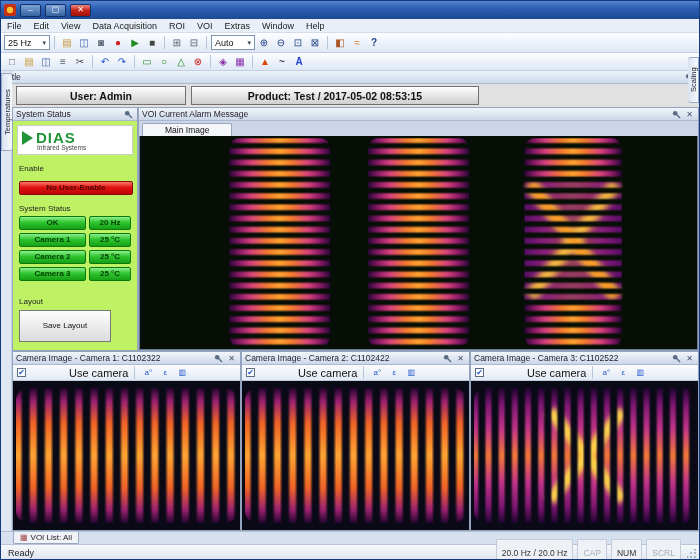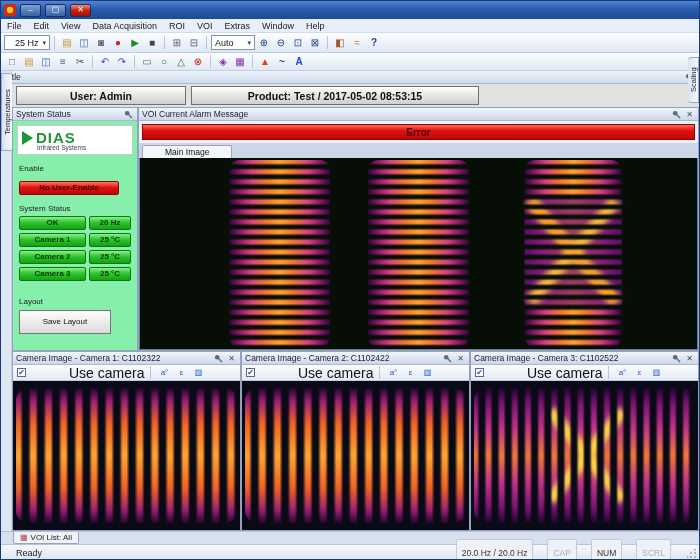--- a/index.html
+++ b/index.html
@@ -34,55 +34,55 @@
   .vtab{position:absolute;font-size:7.5px;color:#223;background:linear-gradient(90deg,#f6f9fd,#d9e2f0);border:1px solid #9aa8c4;display:flex;align-items:center;justify-content:center;writing-mode:vertical-rl;transform:rotate(180deg);padding:3px 0;}
   .vtabL{left:0;top:72px;width:11px;height:78px;border-left:none;border-radius:3px 0 0 3px;}
   .vtabR{right:0;top:56px;width:11px;height:46px;border-right:none;border-radius:0 3px 3px 0;}
   
   .main-row{height:244px;display:flex;margin-left:11px;flex:none;}
   .panel{display:flex;flex-direction:column;border:1px solid #93a3bd;background:#eef1f6;}
   .phead{height:13px;background:linear-gradient(#f2f6fb,#ccd7e8);border-bottom:1px solid #a9b8d0;display:flex;align-items:center;padding:0 3px;font-size:8.5px;color:#223;gap:2px;flex:none;}
   .phead .sp{flex:1;}
   .sys{width:126px;flex:none;}
   .alarm{flex:1;}
-  .pbody{flex:1;background:#86efac;overflow:hidden;}
+  .pbody{flex:1;background:#bef264;overflow:hidden;}
   
   .logo{background:#fff;border:1px solid #c9c9c9;margin:4px;padding:3px 4px;}
   .logorow{display:flex;align-items:center;gap:3px;}
   .tri{width:0;height:0;border-left:11px solid #1f9438;border-top:7px solid transparent;border-bottom:7px solid transparent;}
   .brand{color:#1f9438;font-weight:bold;font-size:15px;letter-spacing:1px;}
   .logosub{font-size:6.5px;color:#444;margin-left:15px;margin-top:-2px;}
   .lbl{font-size:8px;color:#222;margin:9px 4px 3px 6px;}
   .sbtn{display:inline-flex;align-items:center;justify-content:center;font-size:8px;font-weight:bold;border-radius:2px;height:14px;cursor:default;}
-  .sbtn.red{background:linear-gradient(#ff7a66,#e01212 45%,#bd0606);border:1px solid #8a0404;color:#4e0202;width:100px;margin-left:6px;}
+  .sbtn.red{background:linear-gradient(#ff7a66,#e01212 45%,#bd0606);border:1px solid #8a0404;color:#4e0202;width:114px;margin-left:6px;}
   .sbtn.green{background:linear-gradient(#8df08d,#2fc52f 45%,#16a016);border:1px solid #0b7a0b;color:#033d03;}
   .grow{display:flex;gap:3px;margin:0 0 3px 6px;}
   .w-main{width:67px;}.w-val{width:42px;}
-  .graybtn{display:flex;align-items:center;justify-content:center;width:92px;height:24px;margin:4px 0 12px 6px;background:linear-gradient(#fdfdfd,#dcdcdc);border:1px solid #777;font-size:8px;color:#111;cursor:default;}
+  .graybtn{display:flex;align-items:center;justify-content:center;width:92px;height:32px;margin:4px 0 12px 6px;background:linear-gradient(#fdfdfd,#dcdcdc);border:1px solid #777;font-size:8px;color:#111;cursor:default;}
   
   .error-banner{height:16px;margin:3px;background:linear-gradient(#ff6a58,#e01212 40%,#c00505);border:1px solid #8d0303;color:#470303;font-weight:bold;font-size:10px;display:flex;align-items:center;justify-content:center;flex:none;}
   .tabstrip{height:15px;background:#ccd6e8;display:flex;align-items:flex-end;padding-left:3px;flex:none;}
   .tab{background:#f4f6fa;border:1px solid #98a6c0;border-bottom:none;font-size:8.5px;padding:1px 22px;border-radius:2px 2px 0 0;color:#111;cursor:default;}
   .imgarea{flex:1;position:relative;background:#070d07;border:1px solid #6b7a94;border-top:none;margin:0;overflow:hidden;}
   .imgarea svg{position:absolute;inset:0;width:100%;height:100%;}
   
   .cam-row{height:180px;display:flex;margin-left:11px;flex:none;}
   .cam{flex:1;display:flex;flex-direction:column;border:1px solid #93a3bd;background:#eef1f6;min-width:0;}
   .camtb{height:16px;display:flex;align-items:center;gap:3px;padding:0 4px;background:linear-gradient(#fbfcfe,#e3eaf4);border-bottom:1px solid #c0cbdd;flex:none;}
   .chkbox{width:9px;height:9px;background:#fff;border:1px solid #5a6b85;font-size:8px;line-height:1;color:#2255cc;display:flex;align-items:center;justify-content:center;flex:none;}
-  .camtb .clabel{font-size:14px;color:#111;padding-left:40px;}
+  .camtb .clabel{font-size:11px;color:#111;padding-left:40px;}
   .cicon{font-size:8px;color:#2255cc;width:14px;text-align:center;}
   .camimg{flex:1;position:relative;background:#0a0a16;overflow:hidden;}
   .camimg svg{position:absolute;inset:0;width:100%;height:100%;}
   
   .voi-strip{height:13px;background:#d7e0ee;border-top:1px solid #b2c0d6;display:flex;align-items:flex-start;padding-left:12px;flex:none;}
   .voitab{display:flex;align-items:center;gap:3px;background:#f0f2f7;border:1px solid #98a6c0;border-top:none;font-size:8px;color:#222;padding:0 6px;height:12px;border-radius:0 0 2px 2px;cursor:default;}
   .voitab .vicon{color:#a04040;font-size:8px;}
   
-  .statusbar{height:17px;background:linear-gradient(#f6f8fb,#dde4ef);border-top:1px solid #b8c4d8;display:flex;align-items:center;padding:0 2px 0 15px;font-size:9px;color:#222;flex:none;gap:14px;}
+  .statusbar{height:17px;background:linear-gradient(#f6f8fb,#dde4ef);border-top:1px solid #b8c4d8;display:flex;align-items:center;padding:0 2px 0 7px;font-size:9px;color:#222;flex:none;gap:4px;}
   .statusbar .sp{flex:1;}
   .scell{border:1px solid #c3cbd9;background:#eef1f6;border-radius:1px;padding:0 5px;font-size:8.5px;height:28px;display:flex;align-items:center;color:#333;}
   .scell.dim{color:#a8aeb8;}
   .grip{width:12px;height:12px;display:flex;align-items:flex-end;justify-content:flex-end;}
 </style>
 </head>
 <body>
 
 <div id="win">
 
@@ -104,21 +104,21 @@
     <span>View</span>
     <span>Data Acquisition</span>
     <span>ROI</span>
     <span>VOI</span>
     <span>Extras</span>
     <span>Window</span>
     <span>Help</span>
   </div>
 
   <div class="tb tb1">
-    <span class="combo" style="width:46px;text-align:right;">
+    <span class="combo" style="width:46px;">
       <span style="flex:1;">25 Hz</span>
       <span class="dd">▾</span>
     </span>
     <span class="sep"></span>
     <span class="ticon" style="color:#c89b3c;">▤</span>
     <span class="ticon" style="color:#4466aa;">◫</span>
     <span class="ticon" style="color:#556070;">◙</span>
     <span class="ticon" style="color:#cc2222;">●</span>
     <span class="ticon" style="color:#1f8c1f;">▶</span>
     <span class="ticon" style="color:#444;">■</span>
@@ -229,21 +229,20 @@
         <span>VOI Current Alarm Message</span>
         <span class="sp"></span>
         <span class="hicon">
             <svg width="9" height="9" viewBox="0 0 9 9">
               <circle cx="3.2" cy="3.2" r="2.3" fill="#5a6b85"></circle>
               <path d="M4.6 4.6 L8 8" stroke="#5a6b85" stroke-width="1.4"></path>
             </svg>
           </span>
         <span class="hicon">✕</span>
       </div>
-      <div class="error-banner">Error</div>
       <div class="tabstrip">
         <span class="tab">Main Image</span>
       </div>
       <div class="imgarea">
         <svg viewBox="0 0 562 196" preserveAspectRatio="none">
           <defs>
             <linearGradient id="tgm" x1="0" y1="0" x2="1" y2="0">
               <stop offset="0" stop-color="#2a0736"></stop>
                 <stop offset="0.1" stop-color="#8a1a68"></stop>
               <stop offset="0.22" stop-color="#d9437c"></stop>

